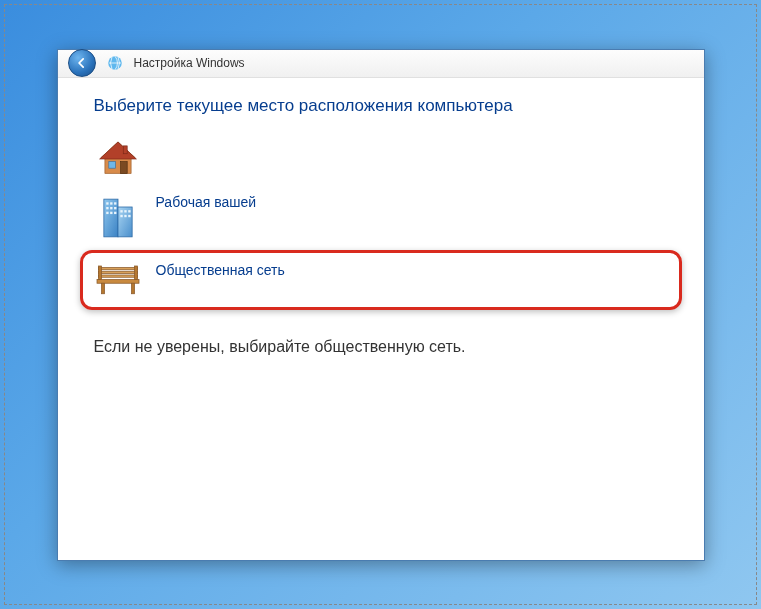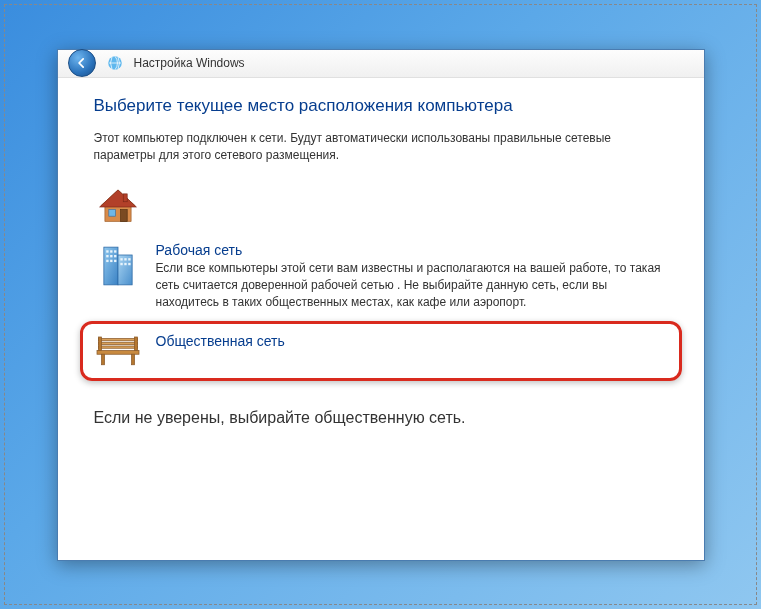--- a/index.html
+++ b/index.html
@@ -104,21 +104,20 @@
       <svg viewBox="0 0 24 24" width="18" height="18">
         <circle cx="12" cy="12" r="9" fill="#5fb8ee"></circle>
         <path d="M4 12h16M12 3a14 14 0 010 18M8 4a18 18 0 000 16M16 4a18 18 0 010 16" stroke="#fff" stroke-width="1" fill="none"></path>
       </svg>
     </span>
     <span class="hdr-title">Настройка Windows</span>
   </div>
 
   <div class="wiz-body">
     <h1>Выберите текущее место расположения компьютера</h1>
-    <p class="intro">Этот компьютер подключен к сети. Будут автоматически использованы правильные сетевые параметры для этого сетевого размещения.</p>
 
     <div class="options">
 
       <div class="opt">
         <div class="opt-icon">
           <svg class="house" viewBox="0 0 64 64">
             <polygon points="32,6 6,30 12,30 12,54 52,54 52,30 58,30" fill="#d88b4a" stroke="#9c5a24" stroke-width="1"></polygon>
             <polygon points="32,6 4,32 60,32" fill="#b24029" stroke="#7a2617" stroke-width="1"></polygon>
             <rect x="18" y="36" width="10" height="10" fill="#6fb7e8" stroke="#3b6fa0"></rect>
             <rect x="36" y="36" width="10" height="18" fill="#7a4a22" stroke="#4d2c10"></rect>
@@ -155,22 +154,21 @@
               <rect x="27" y="18" width="3" height="3"></rect>
                 <rect x="32" y="18" width="3" height="3"></rect>
                 <rect x="37" y="18" width="3" height="3"></rect>
               <rect x="27" y="24" width="3" height="3"></rect>
                 <rect x="32" y="24" width="3" height="3"></rect>
                 <rect x="37" y="24" width="3" height="3"></rect>
             </g>
           </svg>
         </div>
         <div class="opt-text">
-          <div class="opt-title">Рабочая сеть</div>
-          <div class="opt-desc">Если все компьютеры этой сети вам известны и располагаются на вашей работе, то такая сеть считается доверенной рабочей сетью . Не выбирайте данную сеть, если вы находитесь в таких общественных местах, как кафе или аэропорт.</div>
+          <div class="opt-title">Рабочая вашей</div>
         </div>
       </div>
 
       <div class="highlight-wrap">
         <div class="highlight-border"></div>
         <div class="opt">
           <div class="opt-icon">
             <svg class="bench" viewBox="0 0 64 44">
               <g stroke="#8a5a2a" stroke-width="1">
                 <rect x="6" y="4" width="52" height="3" fill="#d9a15a"></rect>

